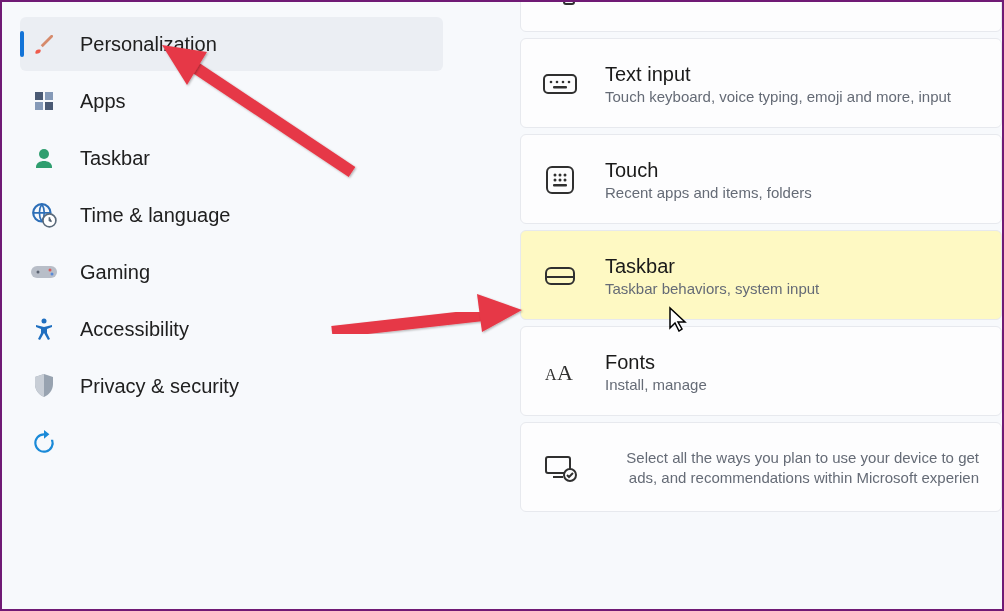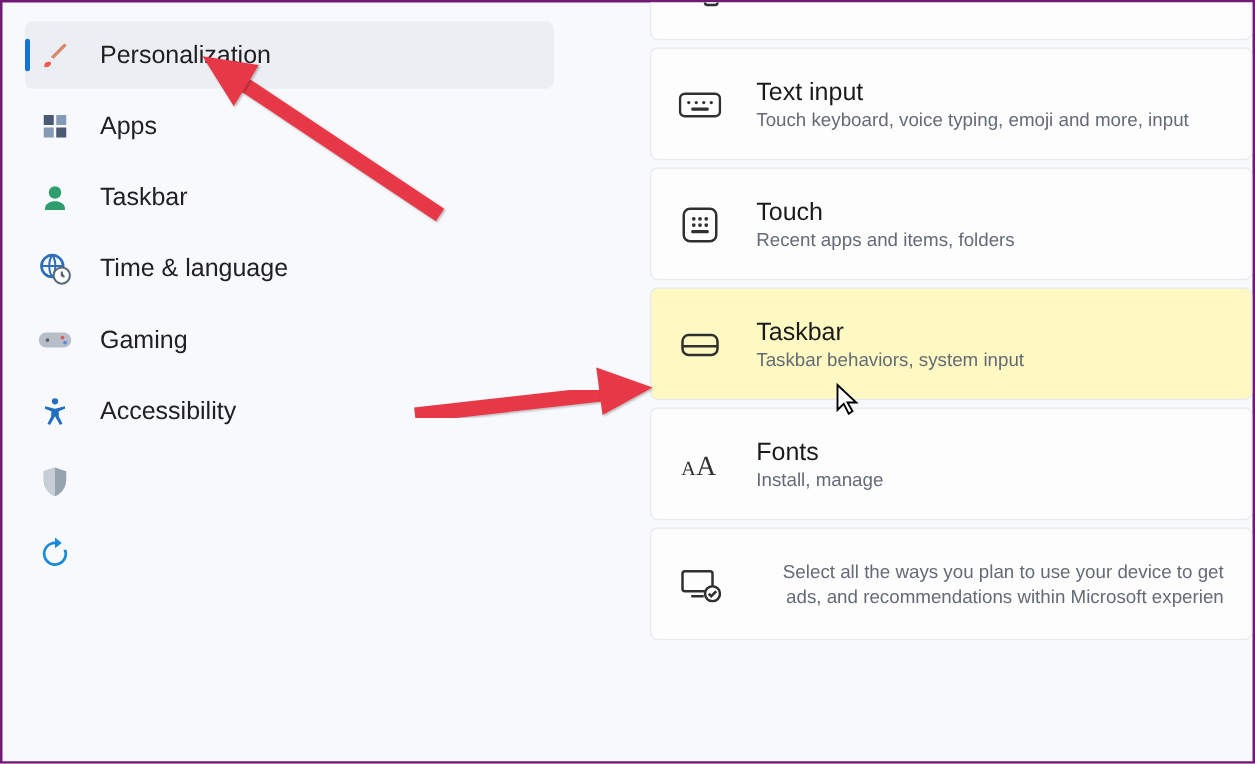--- a/index.html
+++ b/index.html
@@ -197,20 +197,21 @@
         <span>Accessibility</span>
       </li>
 
       <li>
         <span class="icon">
           <svg width="22" height="26" viewBox="0 0 22 26">
               <path fill="#98a3b0" d="M11 1l9 3v7c0 6-4 11-9 13C6 22 2 17 2 11V4z"></path>
               <path fill="#c8ced6" d="M11 1v23C6 22 2 17 2 11V4z"></path>
             </svg>
         </span>
+        <span>Privacy &amp; security</span>
       </li>
 
       <li>
         <span class="icon">
           <svg width="26" height="26" viewBox="0 0 24 24">
               <path fill="#1a8ad8" d="M12 3a9 9 0 1 0 8.5 6h-2.2A7 7 0 1 1 12 5v3l5-4-5-4z"></path>
             </svg>
         </span>
       </li>
 

